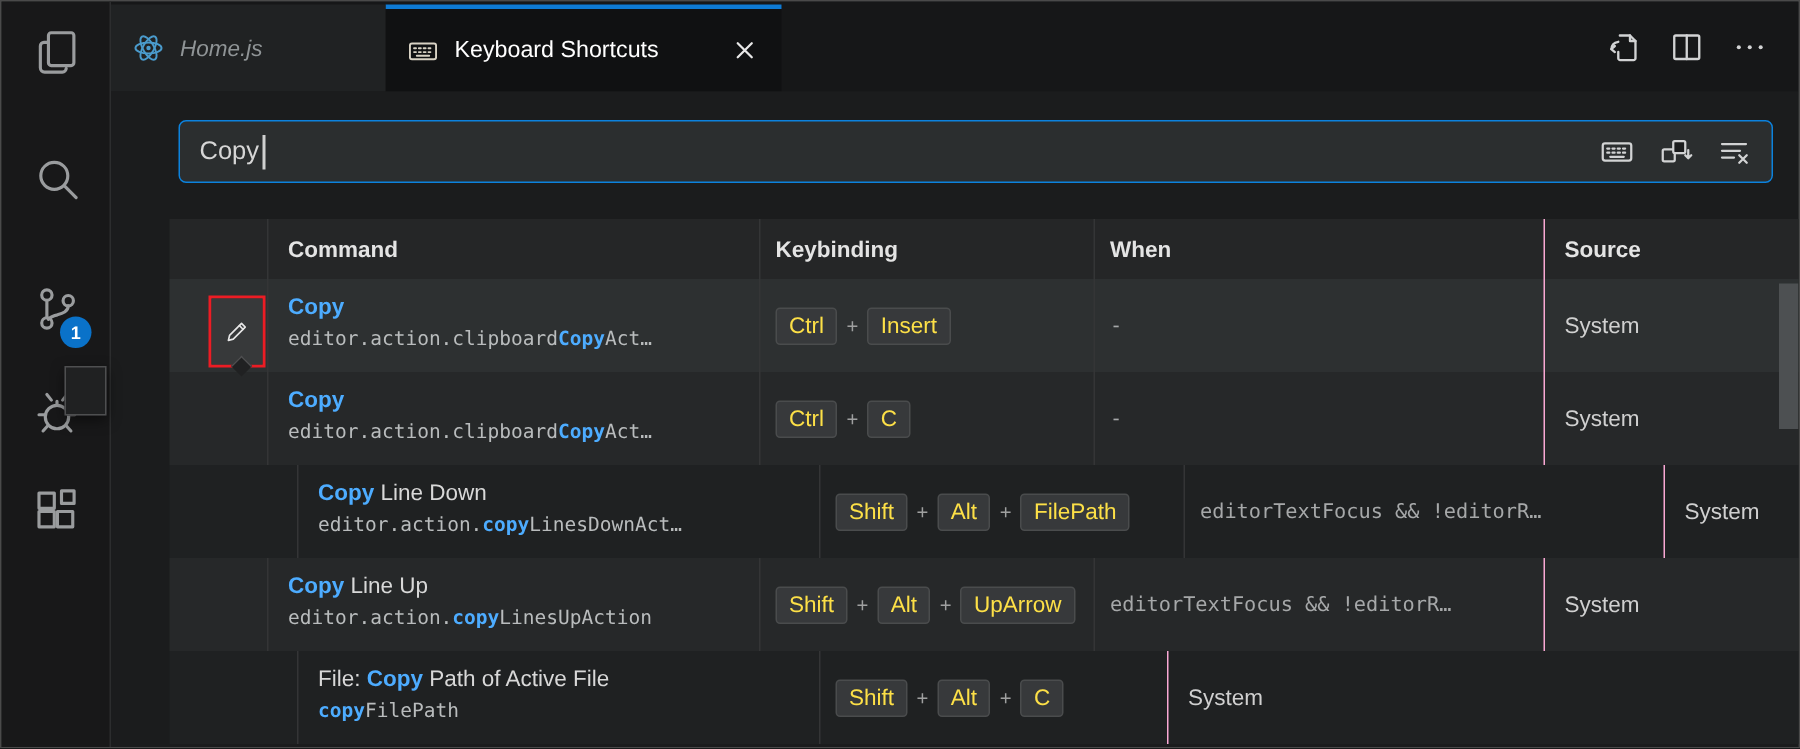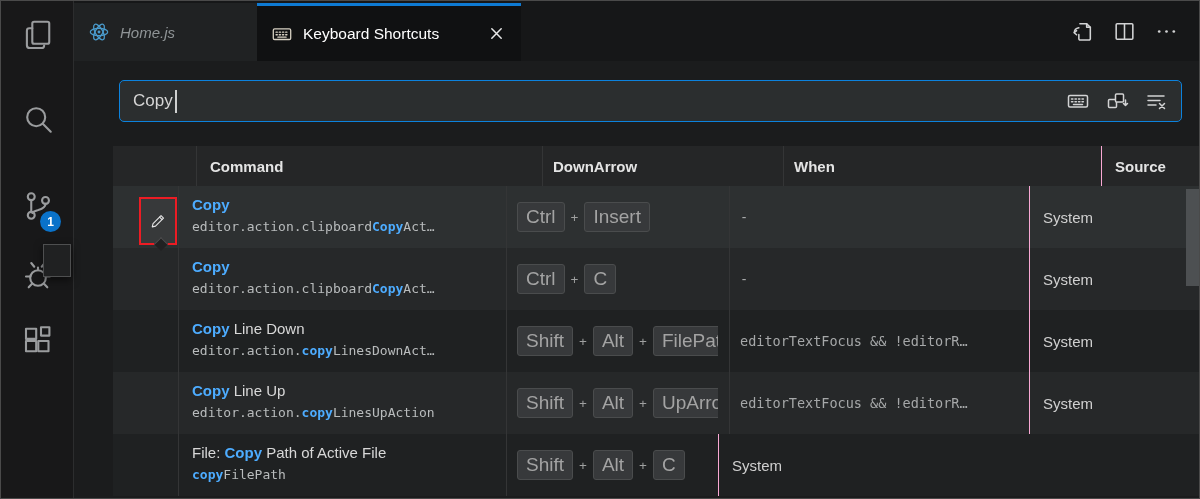--- a/index.html
+++ b/index.html
@@ -47,41 +47,41 @@
                 display:flex; align-items:center; padding:0 13px; cursor:text; }
   .search-text { font-size:17px; color:#d6d6d6; }
   .caret { width:2px; height:23px; background:#cfd0d0; margin-left:2px; }
   .search-actions { margin-left:auto; display:flex; gap:15px; align-items:center; }
   .search-actions .sicon { width:24px; height:24px; cursor:pointer; }
   .search-actions svg { width:24px; height:24px; stroke:#d2d3d4; fill:none;
                         stroke-width:1.5; stroke-linecap:round; stroke-linejoin:round; }
 
   
   .kb-table { position:absolute; left:39px; top:85px; width:1087px; }
-  .hdr { display:flex; height:40px; background:#252627; align-items:center;gap:18px; }
+  .hdr { display:flex; height:40px; background:#252627; align-items:center; }
   .hdr .hcell { font-weight:bold; font-size:15px; color:#e4e4e4; height:100%;
                 display:flex; align-items:center; }
   .c-actions { width:65px; flex:none; }
   .c-command { width:328px; flex:none; padding-left:13px; border-left:1px solid #343536; }
   .c-key     { width:212px; flex:none; padding-left:10px; border-left:1px solid #343536; }
   .c-when    { width:300px; flex:none; padding-left:10px; border-left:1px solid #343536;margin-left:11px; }
   .c-source  { flex:1; padding-left:13px; border-left:1px solid #f9a8d4; }
   .row { display:flex; height:62px; position:relative; cursor:pointer; }
   .shade-hover { background:#2d3031; }
   .shade-even  { background:#262829; }
-  .shade-odd   { background:#1f2122; }
+  .shade-odd   { background:#1f2122;gap:20px; }
   .row .c-actions { position:relative; height:100%; }
   .cmd-wrap { padding-top:8px; overflow:hidden; }
   .cmd-title { font-size:15px; line-height:22px; color:#d8d8d8; white-space:nowrap; }
   .cmd-title .hl { color:#4dacff; font-weight:bold; }
   .cmd-id { font-family:"DejaVu Sans Mono", monospace; font-size:13px; line-height:21px;
             color:#b9bcbd; white-space:nowrap; }
   .cmd-id .hl { color:#4dacff; font-weight:bold; }
   .key-cell { display:flex; align-items:center; overflow:hidden; white-space:nowrap; }
-  .chip { font-size:19px; color:#a3a3a3; background:#37393b; border:1px solid #4a4c4d;
+  .chip { font-size:15px; color:#fde047; background:#37393b; border:1px solid #4a4c4d;
           border-radius:3px; padding:3px 8px; flex:none; }
   .plus { margin:0 6px; color:#9fa0a0; font-size:13.5px; flex:none; }
   .when-cell { font-family:"DejaVu Sans Mono", monospace; font-size:13.5px; color:#a6a8a9;
                display:flex; align-items:center; white-space:nowrap; overflow:hidden; }
   .src-cell { font-size:15px; color:#d0d0d0; display:flex; align-items:center; }
 
   .edit-highlight { position:absolute; left:26px; top:11px; width:38px; height:48px;
                     border:2px solid #ec1c24; display:none; align-items:center;
                     justify-content:center; background:#37393a; }
   .edit-btn { width:100%; height:100%; background:#37393a; border:none; display:flex;
@@ -178,21 +178,21 @@
             <path d="M15.5 14.5l5 5M20.5 14.5l-5 5"></path>
           </svg>
         </span>
       </div>
     </div>
 
     <div class="kb-table">
       <div class="hdr">
         <div class="hcell c-actions"></div>
         <div class="hcell c-command">Command</div>
-        <div class="hcell c-key">DownArrow</div>
+        <div class="hcell c-key">Keybinding</div>
         <div class="hcell c-when">When</div>
         <div class="hcell c-source">Source</div>
       </div>
       <div id="rows">
   <div class="row shade-hover">
     <div class="c-actions">
       <div class="edit-highlight" style="display: flex;">
         <button class="edit-btn">
           <svg viewBox="0 0 24 24">
             <path d="M15.2 4.6l3.1 3.1L8.2 17.8l-4.1 1 1-4.1z"></path>

